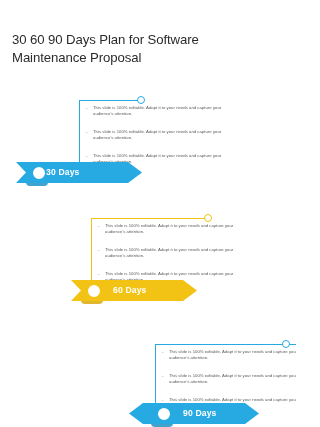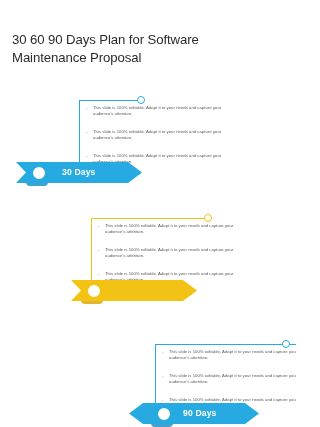--- a/index.html
+++ b/index.html
@@ -148,21 +148,21 @@
         <span>This slide is 100% editable. Adapt it to your needs and capture your audience's attention.</span>
       </div>
     </div>
 
     <div class="ribbon" style="left:0px; top:67px; width:126px;">
       <div class="shadow" style="left:10px;"></div>
 
       <div class="bar" style="width:126px;
                   clip-path:polygon(0 0, 10px 10.5px, 0 21px, 112px 21px, 126px 10.5px, 112px 0);"></div>
       <div class="disc" style="left:15px;"></div>
-      <div class="label" style="left:46px;">30 Days</div>
+      <div class="label" style="left:30px;">30 Days</div>
     </div>
   </div>
 
   <div class="group gold" style="left:72px; top:188px; width:160px; height:95px;">
 
     <div class="bracket" style="left:19px; top:5px; width:117px; height:72px;"></div>
 
     <div class="node" style="left:132px; top:1px;"></div>
 
     <div class="bullets" style="left:26px; top:10px; width:148px;">
@@ -178,20 +178,21 @@
         <span class="dash">-</span>
         <span>This slide is 100% editable. Adapt it to your needs and capture your audience's attention.</span>
       </div>
     </div>
 
     <div class="ribbon" style="left:-1px; top:67px; width:126px;">
       <div class="shadow" style="left:10px;"></div>
       <div class="bar" style="width:126px;
                   clip-path:polygon(0 0, 10px 10.5px, 0 21px, 112px 21px, 126px 10.5px, 112px 0);"></div>
       <div class="disc" style="left:15px;"></div>
+      <div class="label" style="left:42px;">60 Days</div>
     </div>
   </div>
 
   <div class="group blue" style="left:130px; top:314px; width:166px; height:95px;">
 
     <div class="bracket" style="left:25px; top:5px; width:156px; height:72px;"></div>
 
     <div class="node" style="left:152px; top:1px;"></div>
 
     <div class="bullets" style="left:32px; top:10px; width:142px;">

